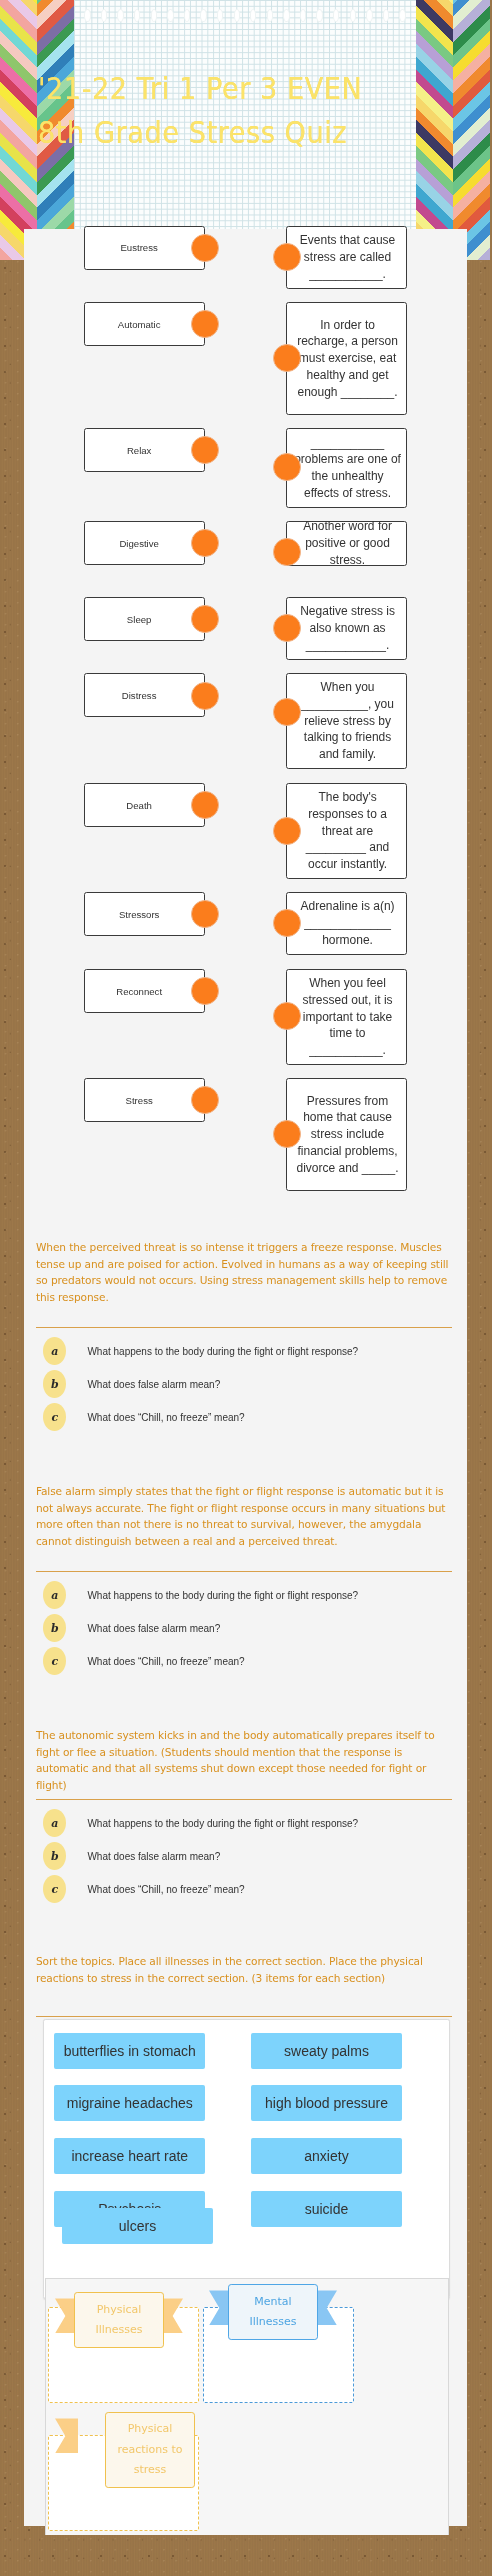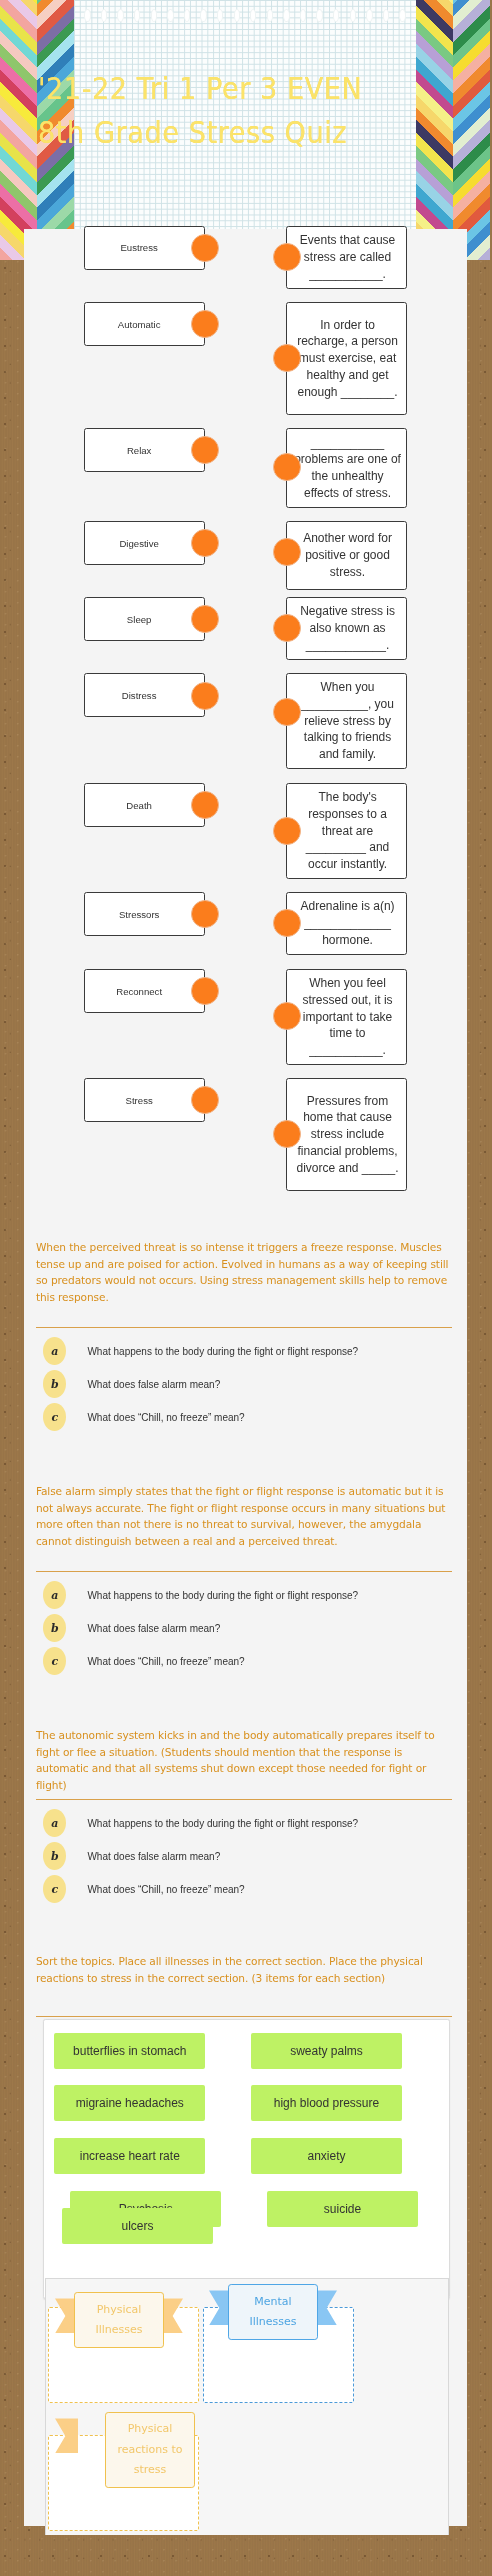--- a/index.html
+++ b/index.html
@@ -129,23 +129,23 @@
   }
 
   
   .sort-bank {
     position: absolute; left: 18.6px; top: 1796px; width: 407px; height: 224px;
     background: #fff; border: 0.6px solid #dcdcdc; border-radius: 2.6px;
     box-shadow: 0 0.6px 1.3px rgba(0,0,0,0.08);
   }
   .chip {
     position: absolute; width: 151px; height: 36px;
-    background: #bef264; border-radius: 1.9px;
+    background: #7dd3fc; border-radius: 1.9px;
     display: flex; align-items: center; justify-content: center;
-    font-family: "Liberation Sans", sans-serif; font-size: 12px; color: #333;
+    font-family: "Liberation Sans", sans-serif; font-size: 14px; color: #333;
   }
   .zone-box {
     position: absolute; width: 151px; height: 96px;
     background: #fff; border: 1.3px dashed #f0c14e; border-radius: 1.9px;
   }
   .zone-box.blue { border-color: #4c9ad8; }
   .ribbon {
     position: absolute; width: 128px; height: 56px;
   }
   .ribbon .tail {
@@ -257,21 +257,21 @@
     <div class="dot" style="left:167px;top:207px" data-name="connector-dot"></div>
     <div class="def" style="top:199px;height:80px" data-name="match-definition">
         <span data-name="definition-text">___________ problems are one of the unhealthy effects of stress.</span>
       </div>
     <div class="dot" style="left:249px;top:224px" data-name="connector-dot"></div>
 
     <div class="term" style="top:292px" data-name="match-term">
         <span data-name="term-label">Digestive</span>
       </div>
     <div class="dot" style="left:167px;top:300px" data-name="connector-dot"></div>
-    <div class="def" style="top:292px;height:69px" data-name="match-definition">
+    <div class="def" style="top:292px;height:45px" data-name="match-definition">
         <span data-name="definition-text">Another word for positive or good stress.</span>
       </div>
     <div class="dot" style="left:249px;top:309px" data-name="connector-dot"></div>
 
     <div class="term" style="top:368px" data-name="match-term">
         <span data-name="term-label">Sleep</span>
       </div>
     <div class="dot" style="left:167px;top:376px" data-name="connector-dot"></div>
     <div class="def" style="top:368px;height:63px" data-name="match-definition">
         <span data-name="definition-text">Negative stress is also known as ____________.</span>
@@ -397,21 +397,21 @@
   </section>
 </div>
 
 <div class="chip" style="position:absolute;left:62px;top:2208px;width:151px;height:36px;" data-name="sort-item">ulcers</div>
 
 <style>
   .sort-bank { height: 280px !important; top: 1790px !important; }
   .sort-bank .chip:nth-child(1), .sort-bank .chip:nth-child(2) { top: 13px !important; }
   .sort-bank .chip:nth-child(3), .sort-bank .chip:nth-child(4) { top: 65px !important; text-align: right; }
   .sort-bank .chip:nth-child(5), .sort-bank .chip:nth-child(6) { top: 118px !important; }
-  .sort-bank .chip:nth-child(7), .sort-bank .chip:nth-child(8) { top: 171px !important; margin-left: 16px; }
+  .sort-bank .chip:nth-child(7), .sort-bank .chip:nth-child(8) { top: 171px !important; }
 </style>
 
 <div data-name="category-drop-area" style="position:absolute;left:45px;top:2278px;width:404px;height:159px;border:0.6px solid #d8d8d8;border-bottom:none;background:#f6f6f6;"></div>
 
 <div class="zone-box" style="left:48px;top:2307px;height:96px;" data-name="drop-zone-physical-illnesses"></div>
 <div class="ribbon" style="left:55px;top:2284px;margin-top:8px;" data-name="category-ribbon">
   <div class="tail l" data-name="ribbon-tail-icon"></div>
   <div class="tail r" data-name="ribbon-tail-icon"></div>
   <div class="plate" data-name="category-label">Physical Illnesses</div>
 </div>

